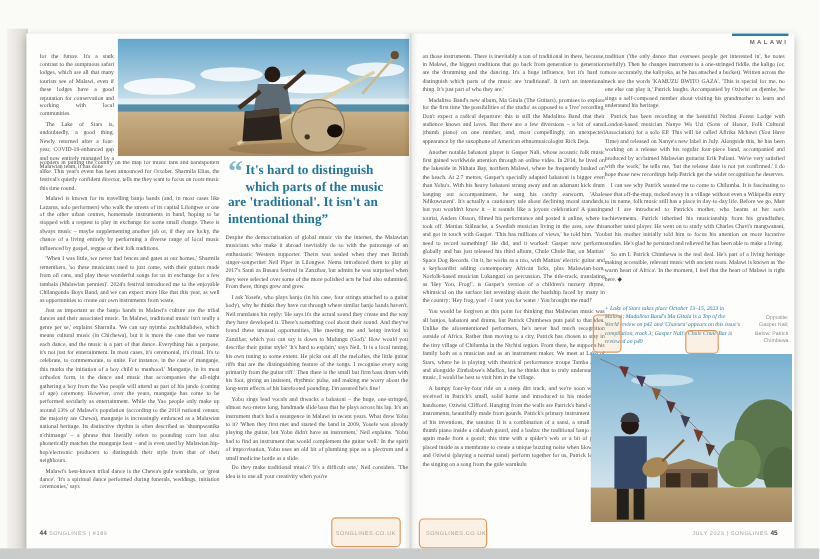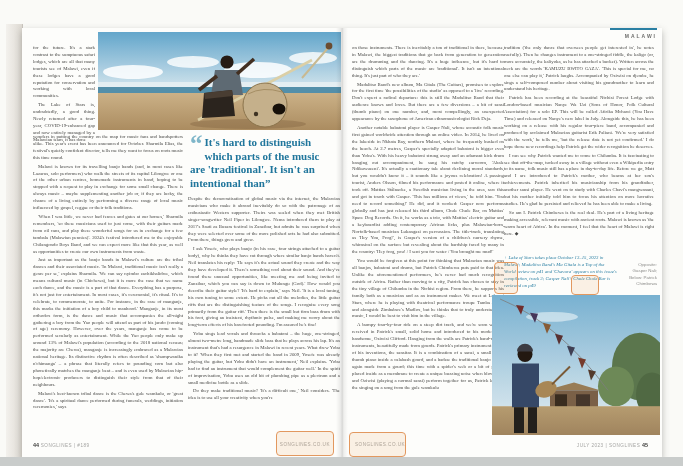--- a/index.html
+++ b/index.html
@@ -113,21 +113,21 @@
           <p>wonders in putting the country on the map for music fans and bandspotters alike. This year's event has been announced for October. Sharmila Elias, the festival's quietly confident director, tells me they want to focus on roots music this time round.</p>
           <p>Malawi is known for its travelling banjo bands (and, in most cases like Lazarus, solo performers) who walk the streets of its capital Lilongwe or one of the other urban centres, homemade instruments in hand, hoping to be stopped with a request to play in exchange for some small change. There is always music – maybe supplementing another job or, if they are lucky, the chance of a living entirely by performing a diverse range of local music influenced by gospel, reggae or their folk traditions.</p>
           <p>'When I was little, we never had fences and gates at our homes,' Sharmila remembers, 'so these musicians used to just come, with their guitars made from oil cans, and play these wonderful songs for us in exchange for a few tambala (Malawian pennies)'. 2024's festival introduced me to the enjoyable Chilangondo Boys Band, and we can expect more like that this year, as well as opportunities to create our own instruments from waste.</p>
           <p>Just as important as the banjo bands in Malawi's culture are the tribal dances and their associated music. 'In Malawi, traditional music isn't really a genre per se,' explains Sharmila. 'We can say nyimbo zachikhalidwe, which means cultural music (in Chichewa), but it is more the case that we name each dance, and the music is a part of that dance. Everything has a purpose, it's not just for entertainment. In most cases, it's ceremonial, it's ritual. It's to celebrate, to commemorate, to unite. For instance, in the case of manganje, this marks the initiation of a boy child to manhood.' Manganje, in its most orthodox form, is the dance and music that accompanies the all-night gathering a boy from the Yao people will attend as part of his jando (coming of age) ceremony. However, over the years, manganje has come to be performed secularly as entertainment. While the Yao people only make up around 13% of Malawi's population (according to the 2018 national census; the majority are Chewa), manganje is increasingly embraced as a Malawian national heritage. Its distinctive rhythm is often described as 'shumpwanika n'chimanga' – a phrase that literally refers to pounding corn but also phonetically matches the manganje beat – and is even used by Malawian hip-hop/electronic producers to distinguish their style from that of their neighbours.</p>
           <p>Malawi's best-known tribal dance is the Chewa's gule wamkulu, or 'great dance'. 'It's a spiritual dance performed during funerals, weddings, initiation ceremonies,' says</p>
         </div>
 
       <div class="txt l-col2">
         <div class="pullquote">
           <span class="pq-mark">“</span>
-          <span>It's hard to distinguish which parts of the music are 'traditional'. It isn't an intentional than”</span>
+          <span>It's hard to distinguish which parts of the music are 'traditional'. It isn't an intentional thing”</span>
         </div>
         <div>
             <p>Despite the democratisation of global music via the internet, the Malawian musicians who make it abroad inevitably do so with the patronage of an enthusiastic Western supporter. Theirs was sealed when they met British singer-songwriter Neil Piper in Lilongwe. Nema introduced them to play at 2017's Sauti za Busara festival in Zanzibar, but admits he was surprised when they were selected over some of the more polished acts he had also submitted. From there, things grew and grew.</p>
             <p>I ask Yosefe, who plays banjo (in his case, four strings attached to a guitar body), why he thinks they have cut through where similar banjo bands haven't. Neil translates his reply: 'He says it's the actual sound they create and the way they have developed it. There's something cool about their sound. And they've found these unusual opportunities, like meeting me and being invited to Zanzibar, which you can say is down to Mulungu (God).' How would you describe their guitar style? 'It's hard to explain,' says Neil. 'It is a local tuning, his own tuning to some extent. He picks out all the melodies, the little guitar riffs that are the distinguishing feature of the songs. I recognise every song primarily from the guitar riff.' Then there is the small but firm bass drum with his foot, giving an insistent, rhythmic pulse, and making me worry about the long-term effects of his barefooted pounding. I'm assured he's fine!</p>
             <p>Yobu sings lead vocals and thwacks a babatoni – the huge, one-stringed, almost two-metre long, handmade slide bass that he plays across his lap. It's an instrument that's had a resurgence in Malawi in recent years. What drew Yobu to it? 'When they first met and started the band in 2009, Yosefe was already playing the guitar, but Yobu didn't have an instrument,' Neil explains. 'Yobu had to find an instrument that would complement the guitar well.' In the spirit of improvisation, Yobu uses an old bit of plumbing pipe as a plectrum and a small medicine bottle as a slide.</p>
             <p>Do they make traditional music? 'It's a difficult one,' Neil considers. 'The idea is to use all your creativity when you're</p>
           </div>
       </div>
 
       <div class="footer">

